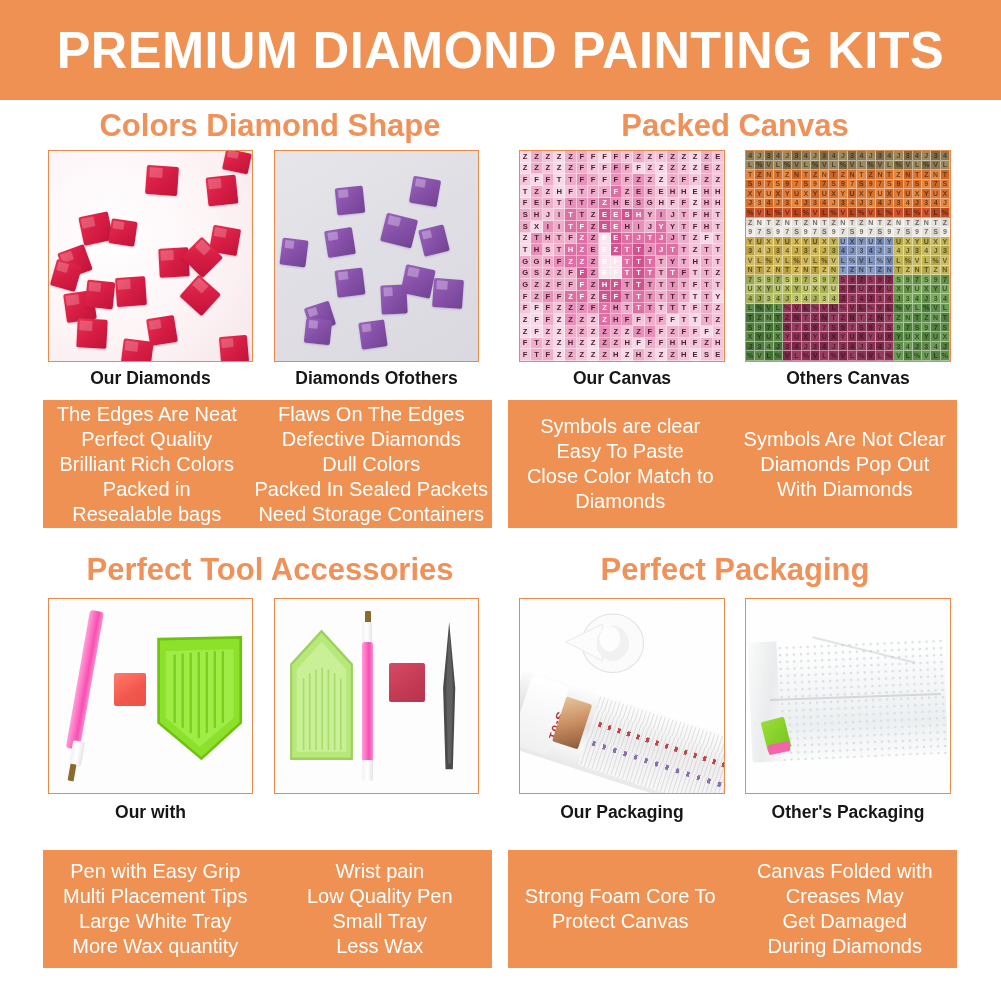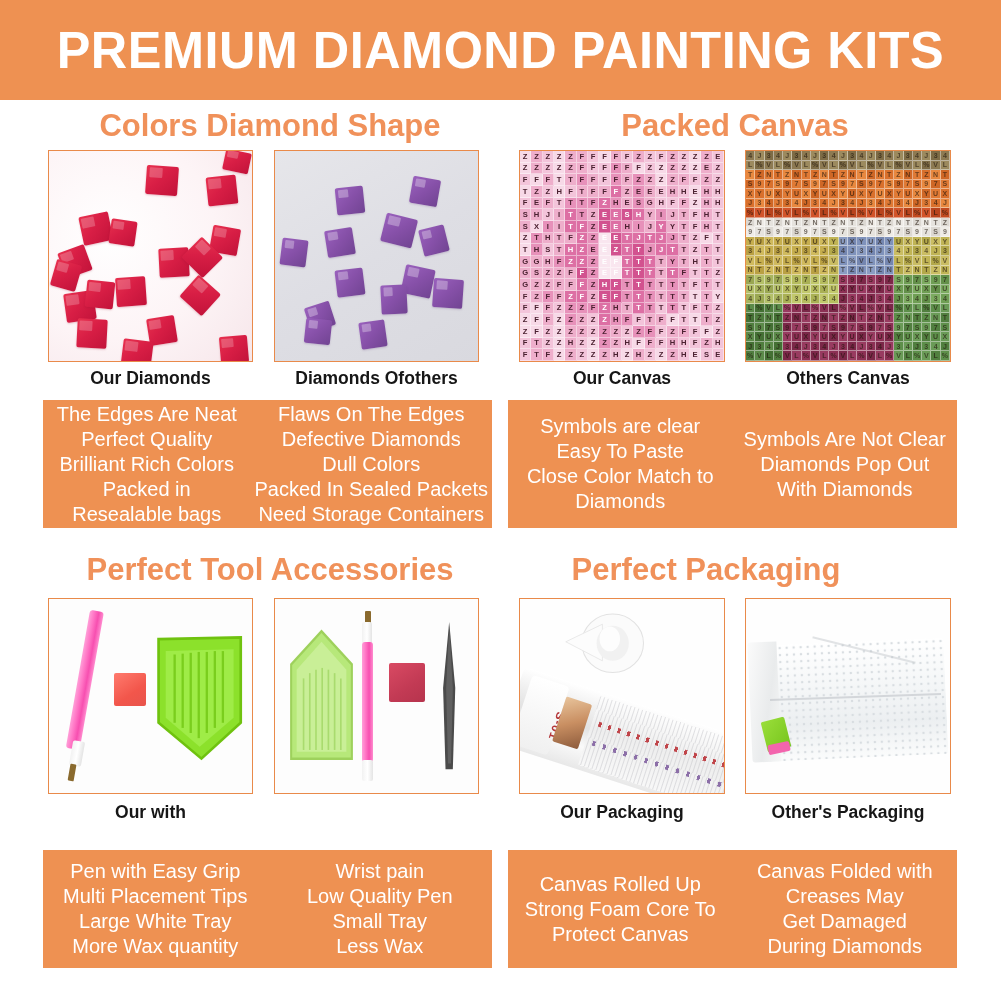--- a/index.html
+++ b/index.html
@@ -50,21 +50,21 @@
     color: #f0915a;
     font-size: 31px;
     font-weight: bold;
     white-space: nowrap;
     text-align: center;
     font-family: "Liberation Sans", sans-serif;
   }
   #heading-diamond-shape { left: 40px;  top: 108px; width: 460px; }
   #heading-canvas        { left: 505px; top: 108px; width: 460px; }
   #heading-tools         { left: 40px;  top: 552px; width: 460px; }
-  #heading-packaging     { left: 476px; top: 552px; width: 460px; }
+  #heading-packaging     { left: 505px; top: 552px; width: 460px; }
 
   
   .photo-frame {
     position: absolute;
     border: 1.5px solid #e98a4a;
     box-sizing: border-box;
     overflow: hidden;
     background: #fbfbfb;
   }
   .photo-inner {
@@ -1243,21 +1243,20 @@
     <div class="feature-col">
       <div class="feature-line">Wrist pain</div>
       <div class="feature-line">Low Quality Pen</div>
       <div class="feature-line">Small Tray</div>
       <div class="feature-line">Less Wax</div>
     </div>
   </div>
 
   <div class="feature-panel" style="left:508px; top:850px; width:449px; height:118px;">
     <div class="feature-col">
-      <div class="feature-line">Canvas Rolled Up</div>
       <div class="feature-line">Strong Foam Core To</div>
       <div class="feature-line">Protect Canvas</div>
     </div>
     <div class="feature-col">
       <div class="feature-line">Canvas Folded with</div>
       <div class="feature-line">Creases May</div>
       <div class="feature-line">Get Damaged</div>
       <div class="feature-line">During Diamonds</div>
     </div>
   </div>

